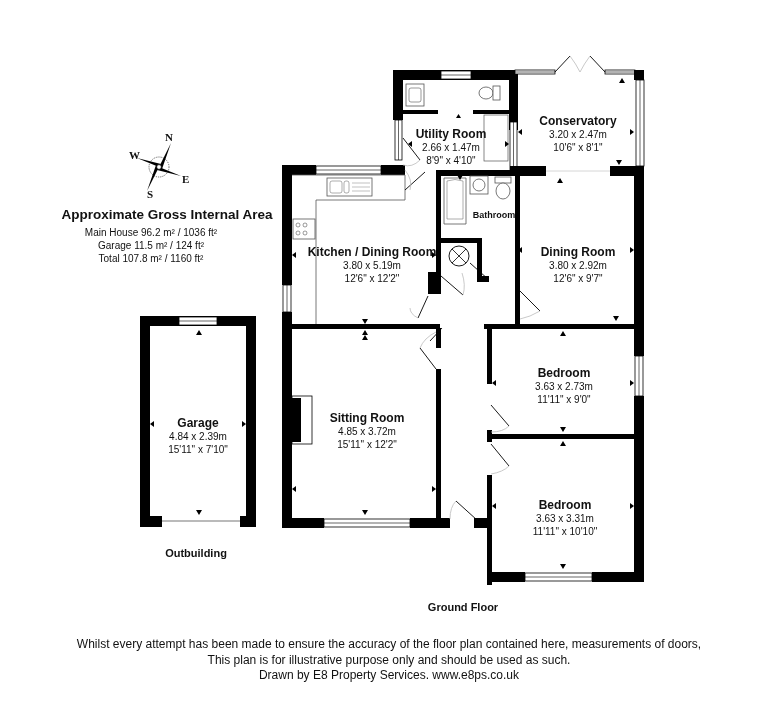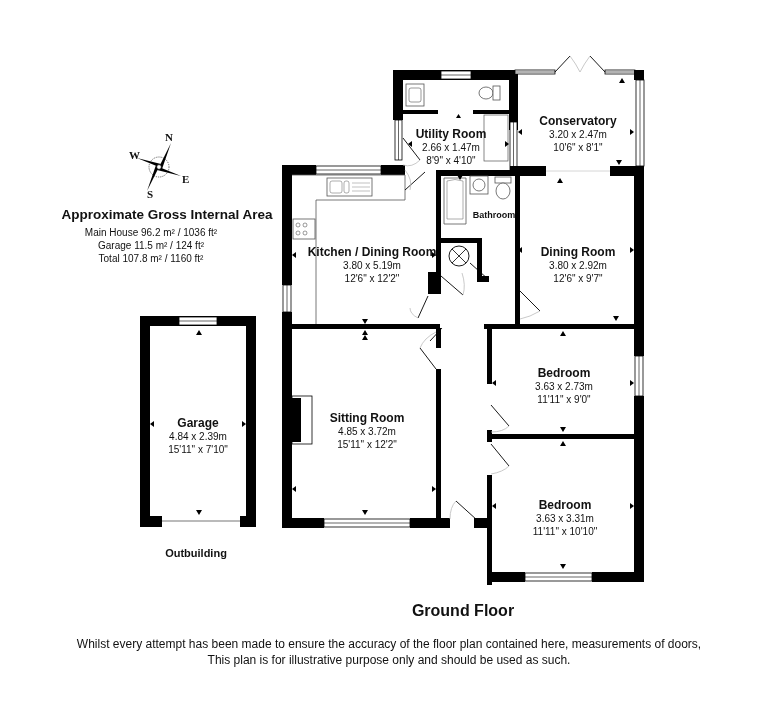--- a/index.html
+++ b/index.html
@@ -5,21 +5,21 @@
   html, body { margin: 0; padding: 0; background: #ffffff; }
   body { width: 759px; height: 720px; position: relative; overflow: hidden; font-family: "Liberation Sans", sans-serif; color: #111; }
   .abs { position: absolute; }
   .plan { position: absolute; left: 0; top: 0; width: 759px; height: 720px; }
   .lbl { position: absolute; text-align: center; transform: translateX(-50%); white-space: nowrap; line-height: 1.25; }
   .lbl .name { font-weight: bold; font-size: 12px; }
   .lbl .dim { font-size: 10px; text-align: center; }
   #gia-title { left: 151px; top: 207px; font-weight: bold; font-size: 13.5px; margin-left: 16px; }
   #gia-lines { left: 151px; top: 227px; font-size: 10px; line-height: 1.28; }
   #outbuilding-title { left: 196px; top: 547px; font-weight: bold; font-size: 11px; }
-  #groundfloor-title { left: 463px; top: 601px; font-weight: bold; font-size: 16px; }
+  #groundfloor-title { left: 463px; top: 601px; font-weight: bold; font-size: 11px; }
   #disclaimer { left: 389px; top: 637px; font-size: 12px; line-height: 1.3; }
   .compass-letter { position: absolute; font-family: "Liberation Serif", serif; font-weight: bold; font-size: 11px; }
 </style>
 </head>
 <body>
 
 <svg class="plan" width="759" height="720" viewBox="0 0 759 720" xmlns="http://www.w3.org/2000/svg">
   <defs>
     <g id="tri-up">
         <polygon points="-3,2 3,2 0,-3" fill="#000"></polygon>
@@ -303,13 +303,14 @@
   <div class="dim">4.84 x 2.39m</div>
   <div class="dim">15'11" x 7'10"</div>
 </div>
 
 <div class="lbl" id="outbuilding-title">Outbuilding</div>
 <div class="lbl" id="groundfloor-title">Ground Floor</div>
 
 <div class="lbl" id="disclaimer">
   <div>Whilst every attempt has been made to ensure the accuracy of the floor plan contained here, measurements of doors,</div>
   <div>This plan is for illustrative purpose only and should be used as such.</div>
+  <div>Drawn by E8 Property Services. www.e8ps.co.uk</div>
 </div>
 
 </body></html>

